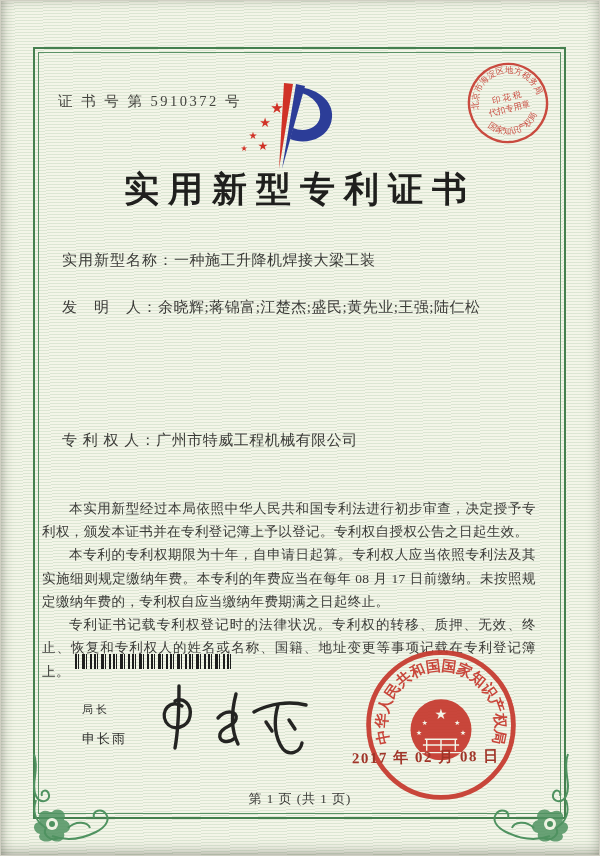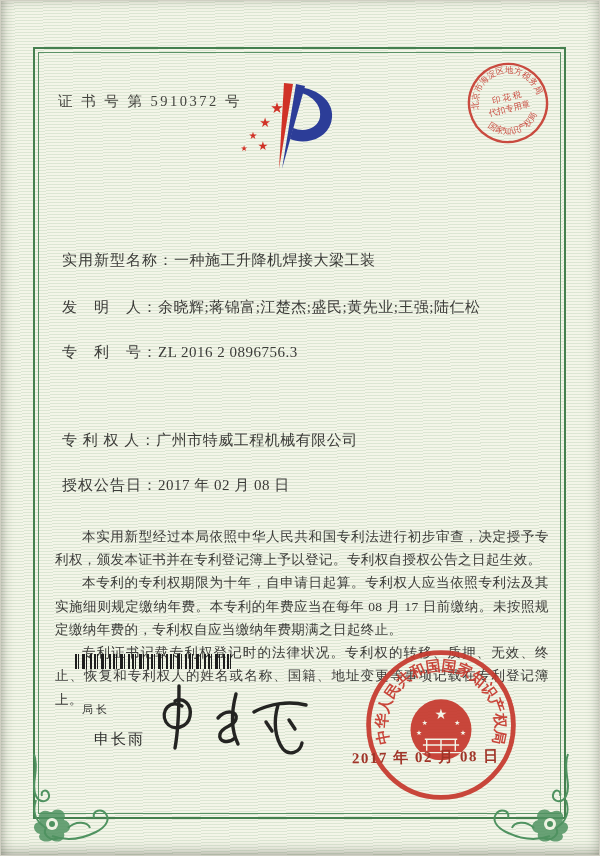--- a/index.html
+++ b/index.html
@@ -20,34 +20,34 @@
   .frame{position:absolute;left:33px;top:47px;width:529px;height:768px;border:2.5px solid #45804f;}
   .frame-inner{position:absolute;left:3px;top:3px;right:3px;bottom:3px;border:1px solid #5a9266;}
   .cert-no{position:absolute;left:58px;top:92px;font-size:14.5px;letter-spacing:2.5px;color:#44443f;}
   .logo{position:absolute;left:230px;top:80px;width:108px;height:94px;}
   .tax-stamp{position:absolute;left:461px;top:56px;width:94px;height:94px;transform:rotate(-14deg);opacity:.9;}
   .title{position:absolute;left:0;top:166px;width:100%;text-align:center;
          font-size:35px;font-weight:700;letter-spacing:9px;color:#1f1f1d;}
   .field{position:absolute;left:62px;font-size:15px;letter-spacing:.5px;white-space:nowrap;}
   .field .lab{letter-spacing:1px;}
   .f0{top:251px}.f1{top:298px}.f2{top:343px}.f3{top:387px}.f4{top:431px}.f5{top:476px}
-  .paras{position:absolute;left:55px;top:497px;width:494px;font-size:13.5px;line-height:1.72;
-         text-align:justify;letter-spacing:.4px;color:#3b3b38;margin-top:28px;}
+  .paras{position:absolute;left:42px;top:497px;width:494px;font-size:13.5px;line-height:1.72;
+         text-align:justify;letter-spacing:.4px;color:#3b3b38;}
   .paras p{margin:0;text-indent:2em;}
   .barcode{position:absolute;left:75px;top:654px;width:158px;height:15px;
     background:repeating-linear-gradient(90deg,
       #1d1d1d 0 2px, rgba(0,0,0,0) 2px 3px,
       #1d1d1d 3px 4px, rgba(0,0,0,0) 4px 7px,
       #1d1d1d 7px 10px, rgba(0,0,0,0) 10px 11px,
       #1d1d1d 11px 12px, rgba(0,0,0,0) 12px 15px,
       #1d1d1d 15px 17px, rgba(0,0,0,0) 17px 19px);}
   .signer-title{position:absolute;left:82px;top:702px;font-size:11px;letter-spacing:3px;
       font-family:"Liberation Sans",sans-serif;color:#2e2e2c;}
-  .signer-name{position:absolute;left:82px;top:730px;font-size:15px;letter-spacing:2px;
-      font-family:"Liberation Sans",sans-serif;color:#2e2e2c;margin-left:12px;}
+  .signer-name{position:absolute;left:82px;top:730px;font-size:13px;letter-spacing:2px;
+      font-family:"Liberation Sans",sans-serif;color:#2e2e2c;}
   .signature{position:absolute;left:148px;top:676px;width:178px;height:98px;}
   .office-seal{position:absolute;left:360px;top:644px;width:162px;height:162px;opacity:.93;}
   .seal-date{position:absolute;left:352px;top:748px;font-size:15px;font-weight:700;
       color:#a03428;letter-spacing:1.5px;transform:rotate(-1deg);}
   .footer{position:absolute;left:0;top:790px;width:100%;text-align:center;font-size:13px;color:#3b3b38;letter-spacing:1px;}
   .ornament{position:absolute;width:96px;height:96px;}
   .orn-left{left:22px;top:750px;}
   .orn-right{left:484px;top:750px;transform:scaleX(-1);}
   svg text{font-family:"Liberation Serif", serif;}
 </style>
@@ -84,35 +84,30 @@
     <text font-size="9" fill="#c6392e" text-anchor="middle">
       <textPath href="#taxtop" xlink:href="#taxtop" startOffset="50%">北京市海淀区地方税务局</textPath>
     </text>
     <text font-size="9" fill="#c6392e" text-anchor="middle">
       <textPath href="#taxbot" xlink:href="#taxbot" startOffset="50%">国家知识产权局</textPath>
     </text>
     <text x="50" y="47" font-size="9" fill="#c6392e" text-anchor="middle">印 花 税</text>
     <text x="50" y="59" font-size="9" fill="#c6392e" text-anchor="middle">代扣专用章</text>
   </svg>
 
+  <div class="title">实用新型专利证书</div>
 
   <div class="field f0">
     <span class="lab">实用新型名称：</span><span>一种施工升降机焊接大梁工装</span>
   </div>
   <div class="field f1">
     <span class="lab">发　明　人：</span><span>余晓辉;蒋锦富;江楚杰;盛民;黄先业;王强;陆仁松</span>
   </div>
-  <div class="field f2">
-    <span class="lab">专　利　号：</span><span>ZL 2016 2 0896756.3</span>
-  </div>
   <div class="field f4">
     <span class="lab">专 利 权 人：</span><span>广州市特威工程机械有限公司</span>
-  </div>
-  <div class="field f5">
-    <span class="lab">授权公告日：</span><span>2017 年 02 月 08 日</span>
   </div>
 
   <div class="paras">
     <p>本实用新型经过本局依照中华人民共和国专利法进行初步审查，决定授予专利权，颁发本证书并在专利登记簿上予以登记。专利权自授权公告之日起生效。</p>
     <p>本专利的专利权期限为十年，自申请日起算。专利权人应当依照专利法及其实施细则规定缴纳年费。本专利的年费应当在每年 08 月 17 日前缴纳。未按照规定缴纳年费的，专利权自应当缴纳年费期满之日起终止。</p>
     <p>专利证书记载专利权登记时的法律状况。专利权的转移、质押、无效、终止、恢复和专利权人的姓名或名称、国籍、地址变更等事项记载在专利登记簿上。</p>
   </div>
 
   <div class="barcode"></div>
 
@@ -179,14 +174,15 @@
       <path d="M30,86 C46,92 62,88 74,82 C84,77 88,70 84,64 C80,58 70,60 72,68"></path>
       <path d="M46,78 C54,70 66,72 68,78"></path>
     </g>
     <g>
       <path fill="#4f9260" opacity=".85" d="M28,62 C20,58 14,64 18,72 C10,72 10,82 18,84 C14,90 24,94 30,90 C36,94 44,90 42,83 C50,82 50,72 42,70 C46,62 36,56 30,62 Z"></path>
       <circle cx="30" cy="74" r="6" fill="#eef2e2"></circle>
       <circle cx="30" cy="74" r="3" fill="#4f9260"></circle>
     </g>
   </svg>
 
+  <div class="footer">第 1 页 (共 1 页)</div>
 
 </div>
 
 </body></html>

